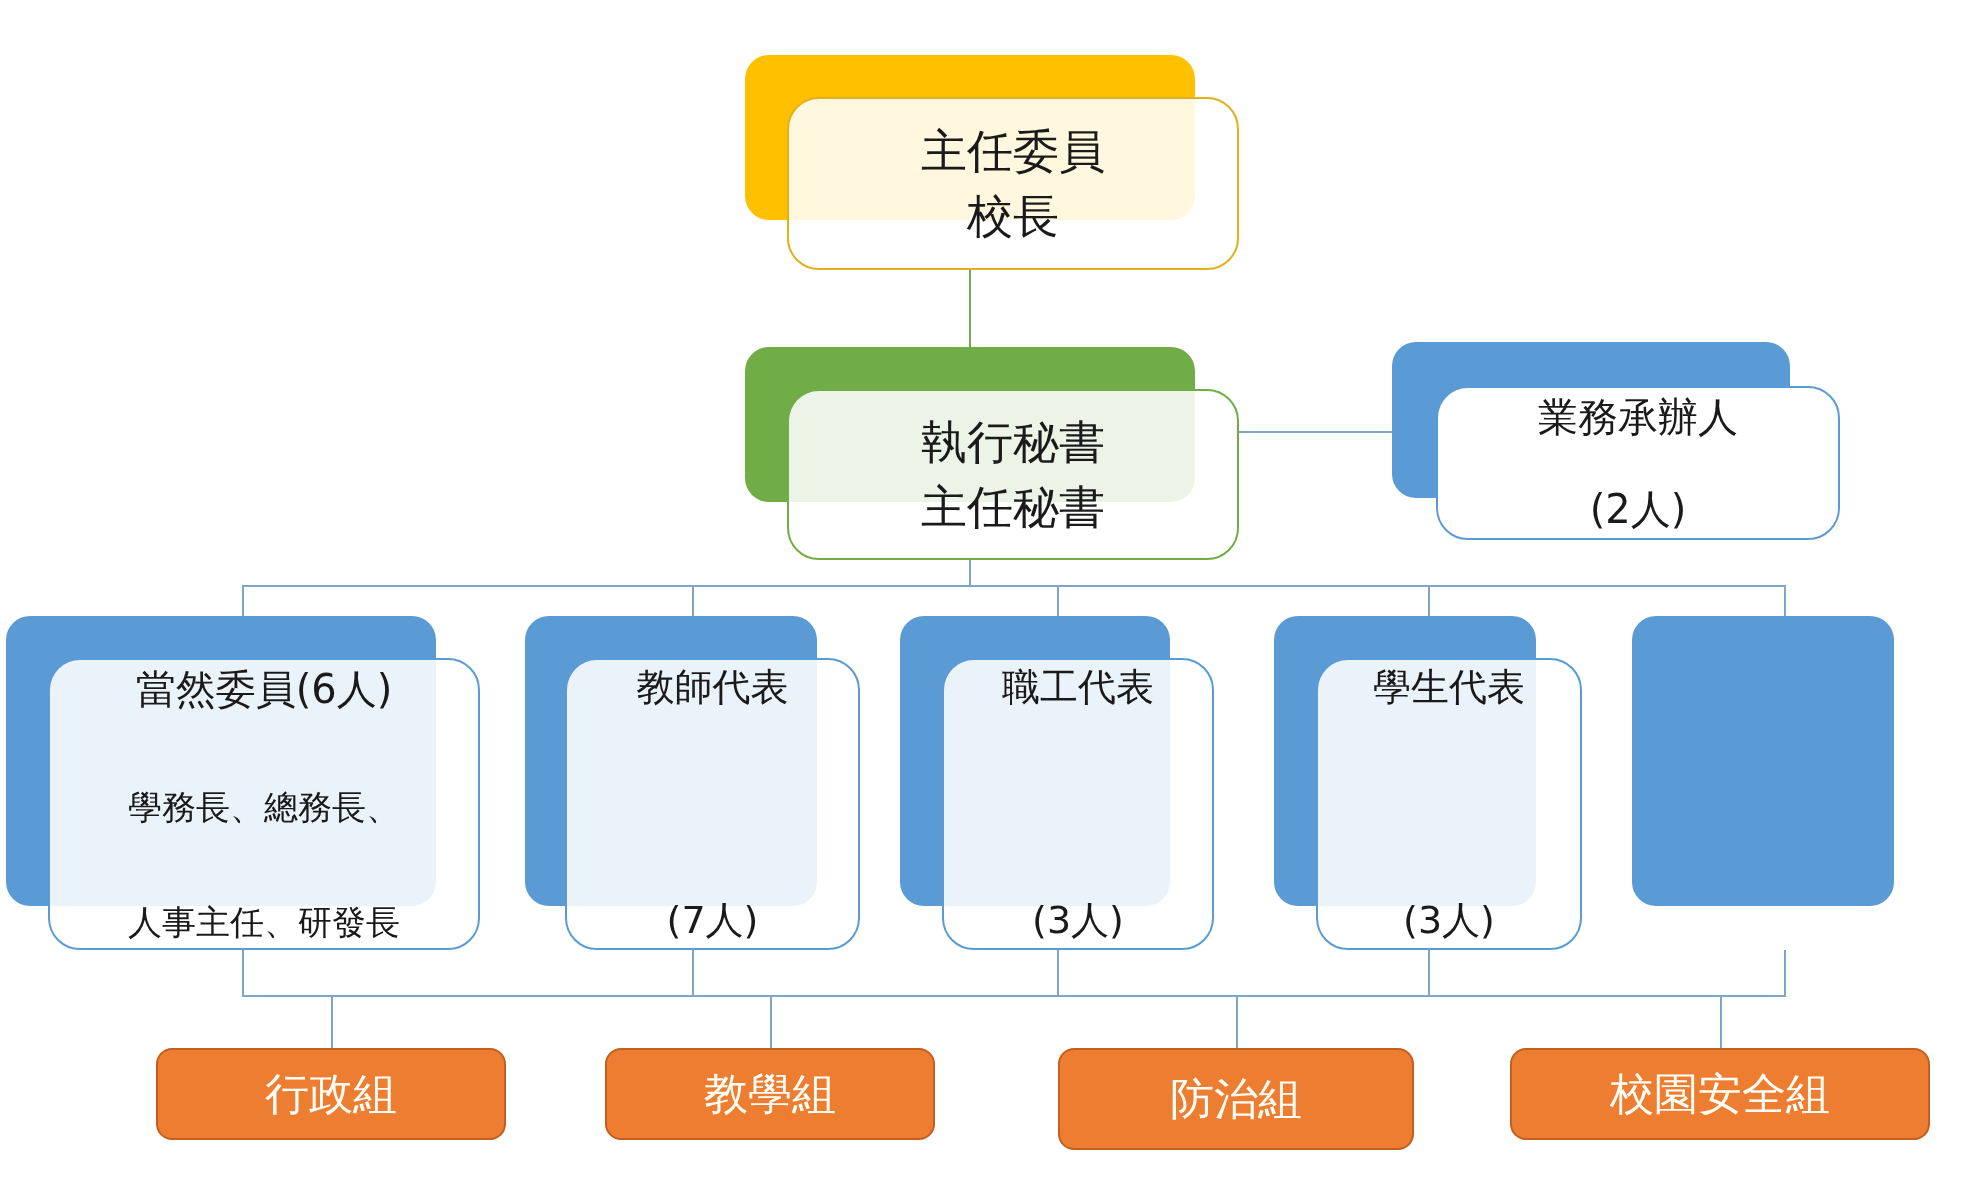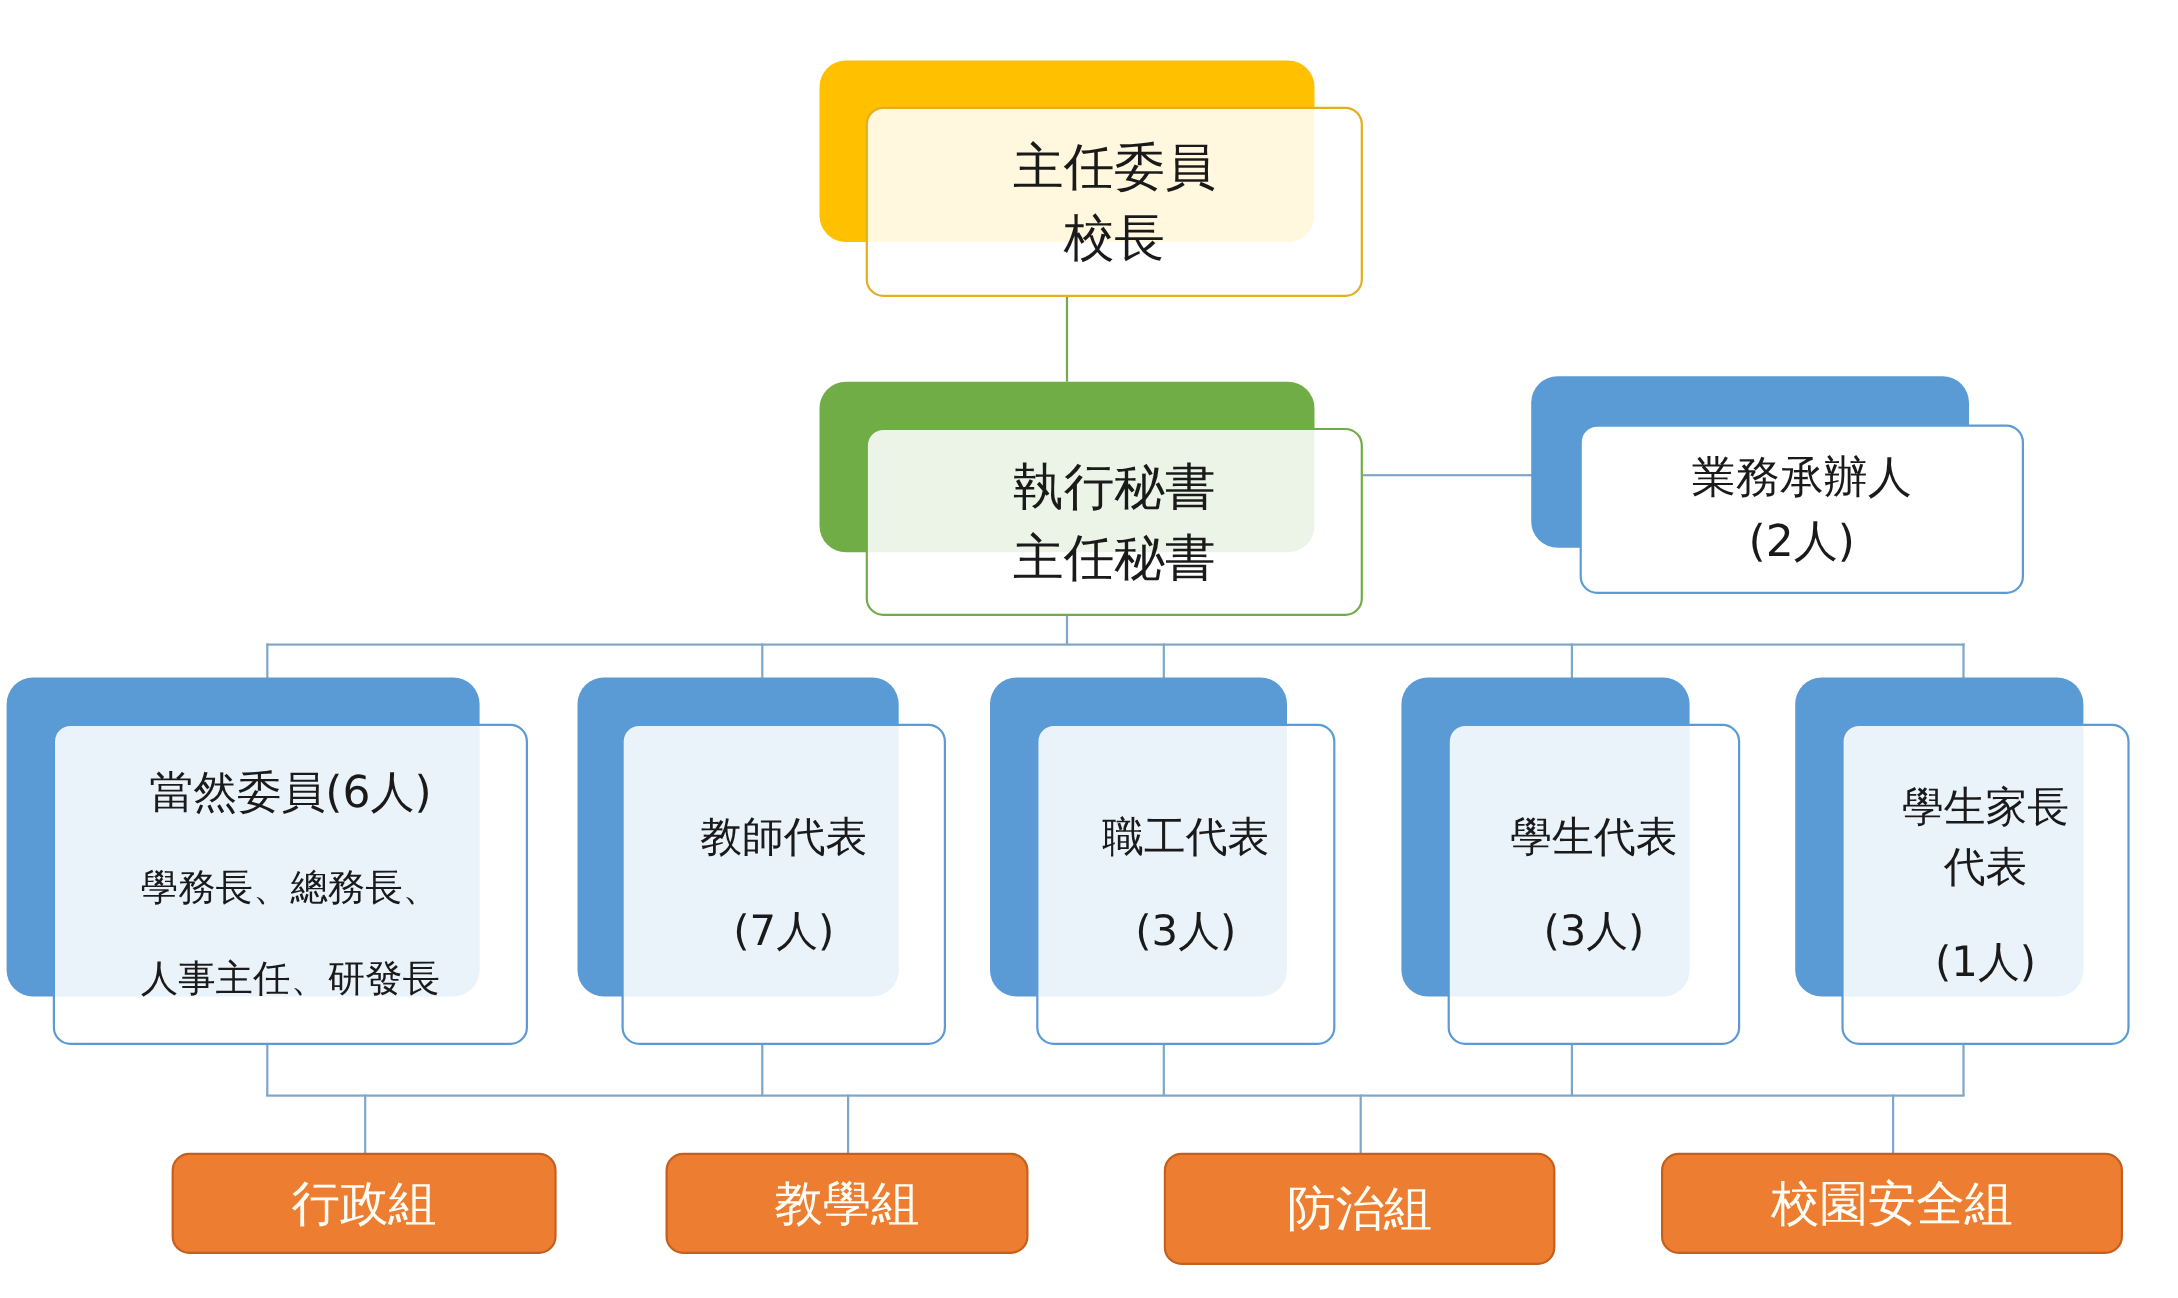--- a/index.html
+++ b/index.html
@@ -10,28 +10,28 @@
   
   .hline{position:absolute;height:2px;background:#7fa6c8;z-index:1;}
   .vline{position:absolute;width:2px;background:#7fa6c8;z-index:1;}
   .greenline{background:#74a94e;}
   
   .back{position:absolute;border-radius:24px;z-index:2;}
   .back.yellow{background:#ffc000;}
   .back.green{background:#70ad47;}
   .back.blue{background:#5b9bd5;}
   .front{
-    position:absolute;border-radius:16px;background:rgba(255,255,255,0.87);
+    position:absolute;border-radius:32px;background:rgba(255,255,255,0.87);
     border:2.5px solid #999;z-index:3;box-sizing:border-box;
     display:flex;flex-direction:column;align-items:center;justify-content:center;
     text-align:center;white-space:nowrap;
   }
   .front.yellow{border-color:#e2af1e;}
   .front.green{border-color:#70ad47;}
-  .front.blue{border-color:#5b9bd5;}
+  .front.blue{border-color:#5b9bd5;justify-content:space-between;}
   .front.opaque{background:#ffffff;}
   .t46{font-size:46px;line-height:1.4;}
   .t40{font-size:40px;line-height:1.45;}
   .t38{font-size:38px;line-height:1.45;}
   .t34{font-size:34px;line-height:1.5;}
   .gap{margin-top:30px;}
   .tightgap{margin-top:4px;}
   
   .leaf{
     position:absolute;background:#ed7d31;border:2.5px solid #c55f1e;border-radius:16px;
@@ -101,25 +101,20 @@
     <div class="gap">(3人)</div>
   </div>
 
   <div class="back blue" style="left:1274px;top:616px;width:262px;height:290px;"></div>
   <div class="front blue t38" style="left:1316px;top:658px;width:266px;height:292px;">
     <div>學生代表</div>
     <div class="gap">(3人)</div>
   </div>
 
   <div class="back blue" style="left:1632px;top:616px;width:262px;height:290px;"></div>
-  <div class="front blue t38" style="left:1674px;top:658px;width:262px;height:292px;">
-    <div>學生家長</div>
-    <div>代表</div>
-    <div class="gap">(1人)</div>
-  </div>
 
   <div class="leaf" style="left:156px;top:1048px;width:350px;height:92px;">
     <span>行政組</span>
   </div>
   <div class="leaf" style="left:605px;top:1048px;width:330px;height:92px;justify-content:center;">
     <span>教學組</span>
   </div>
   <div class="leaf" style="left:1058px;top:1048px;width:356px;height:102px;">
     <span>防治組</span>
   </div>

